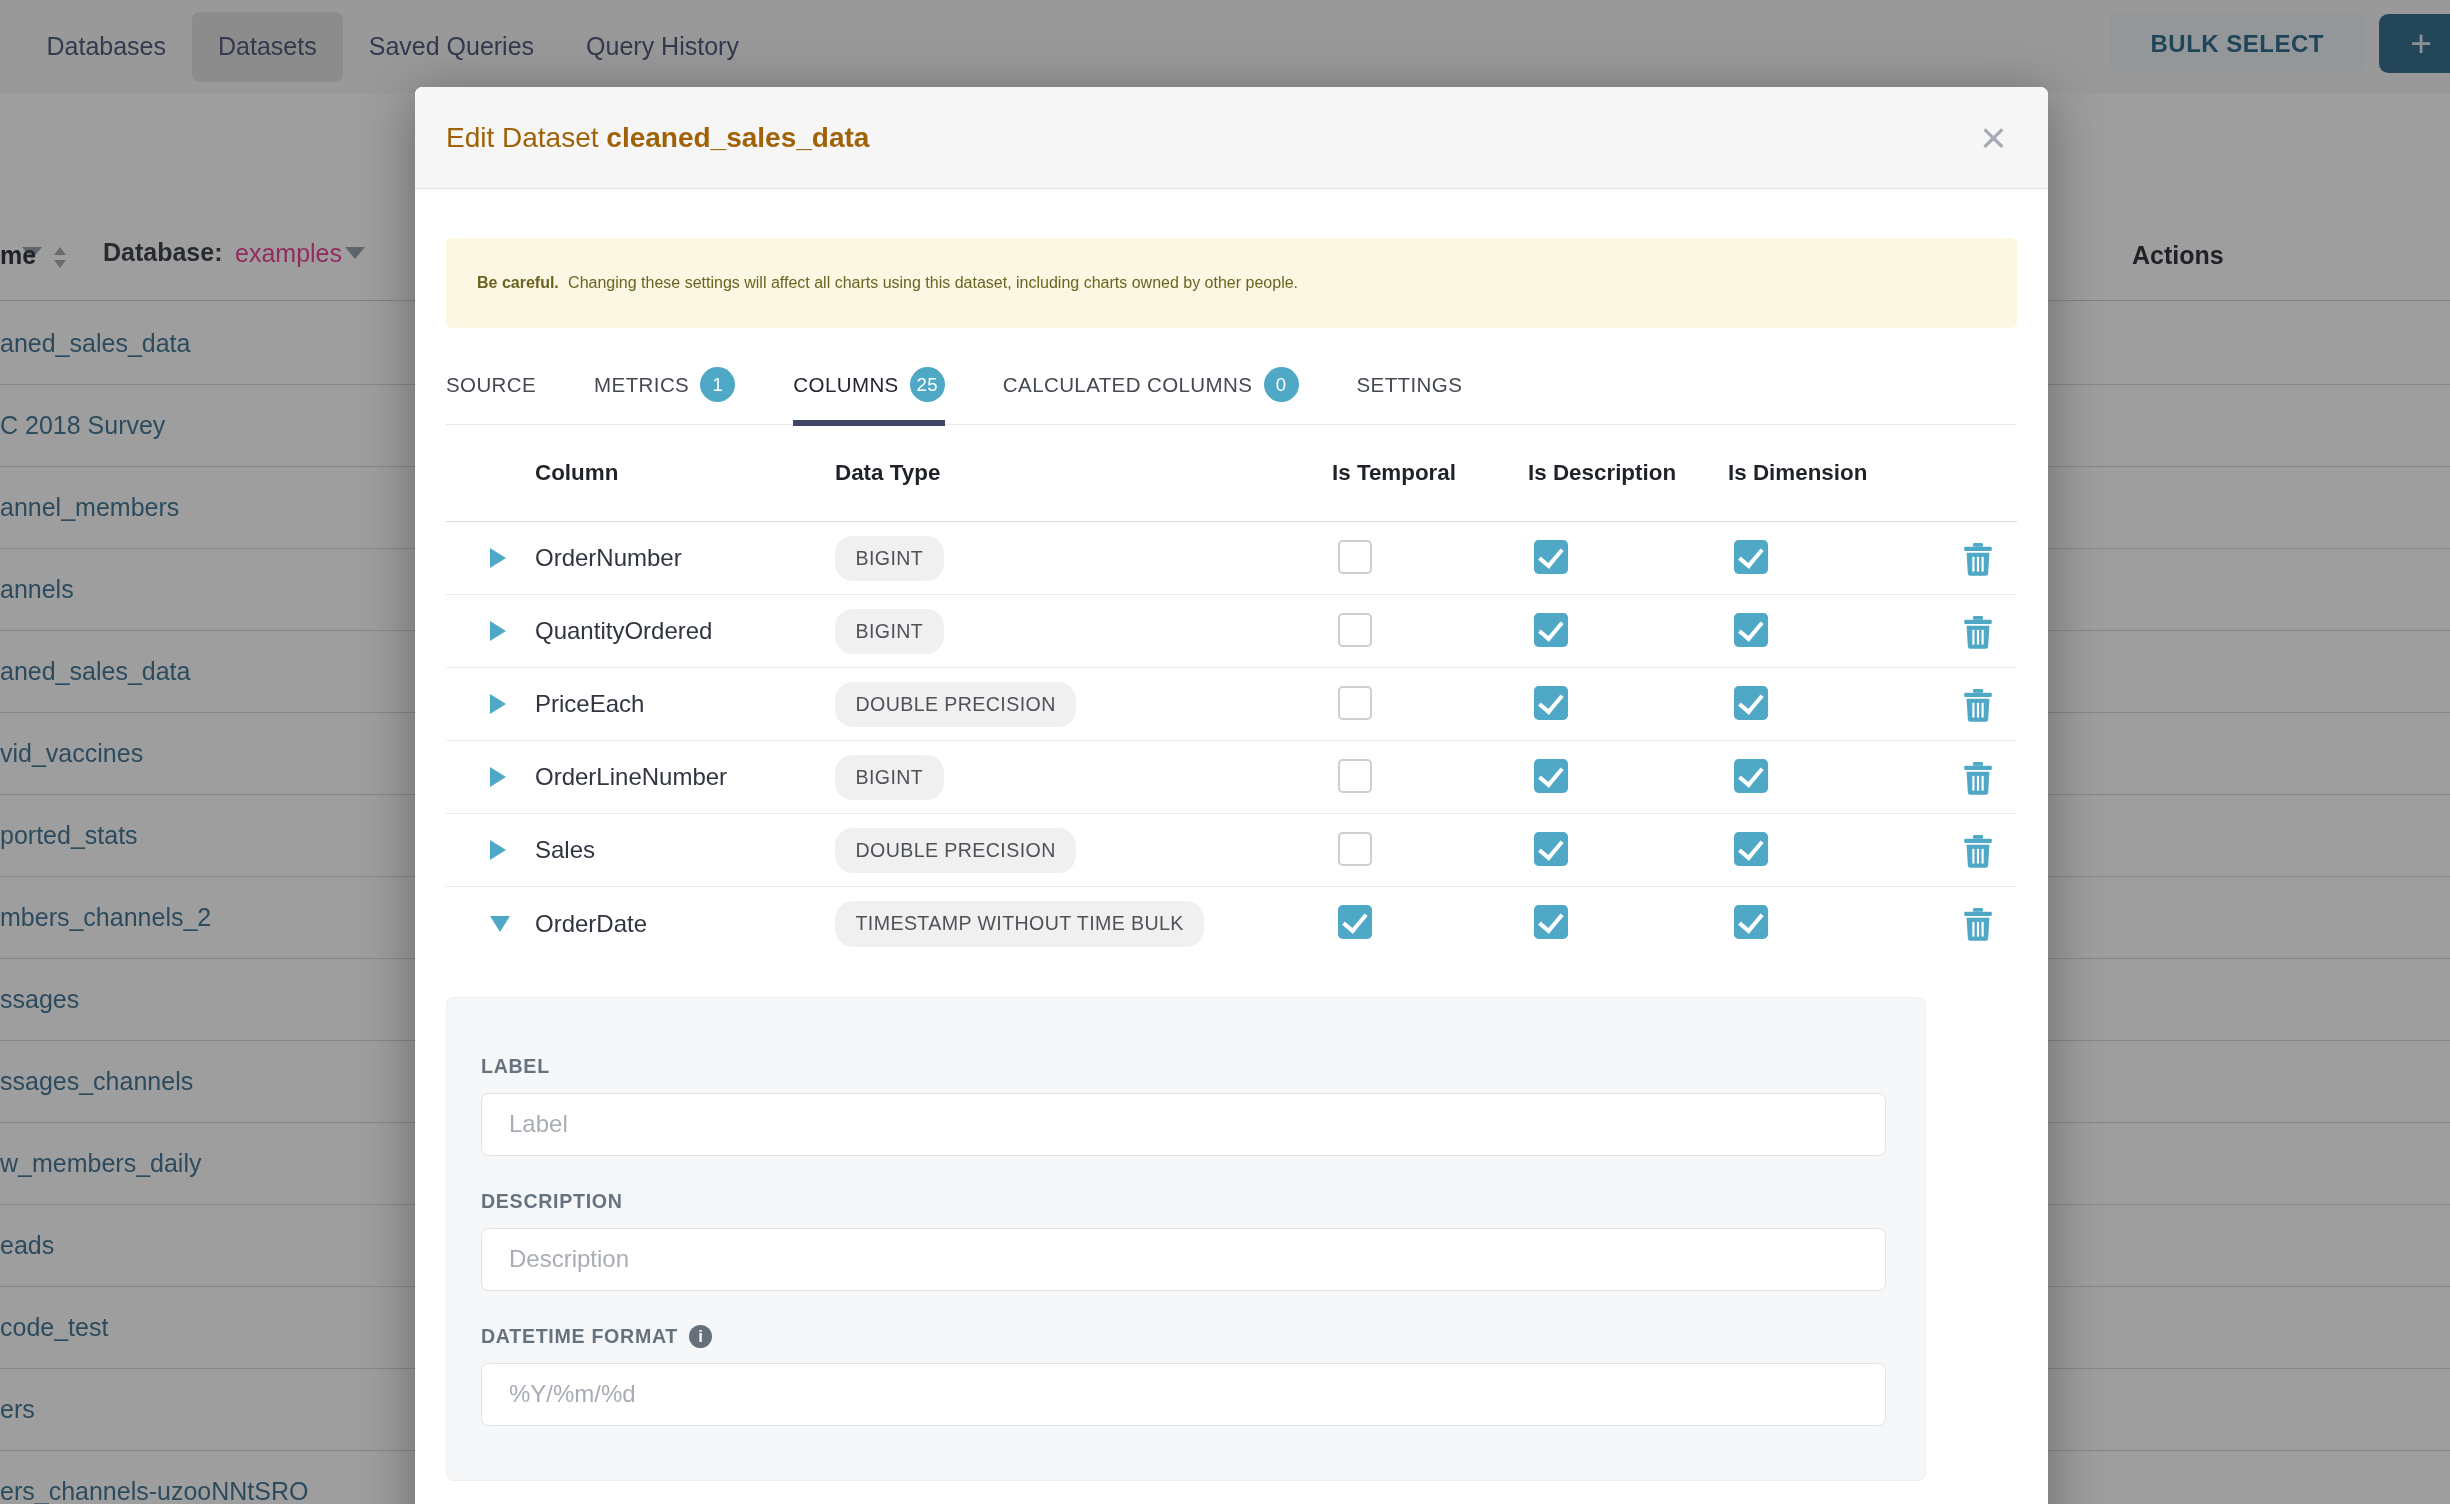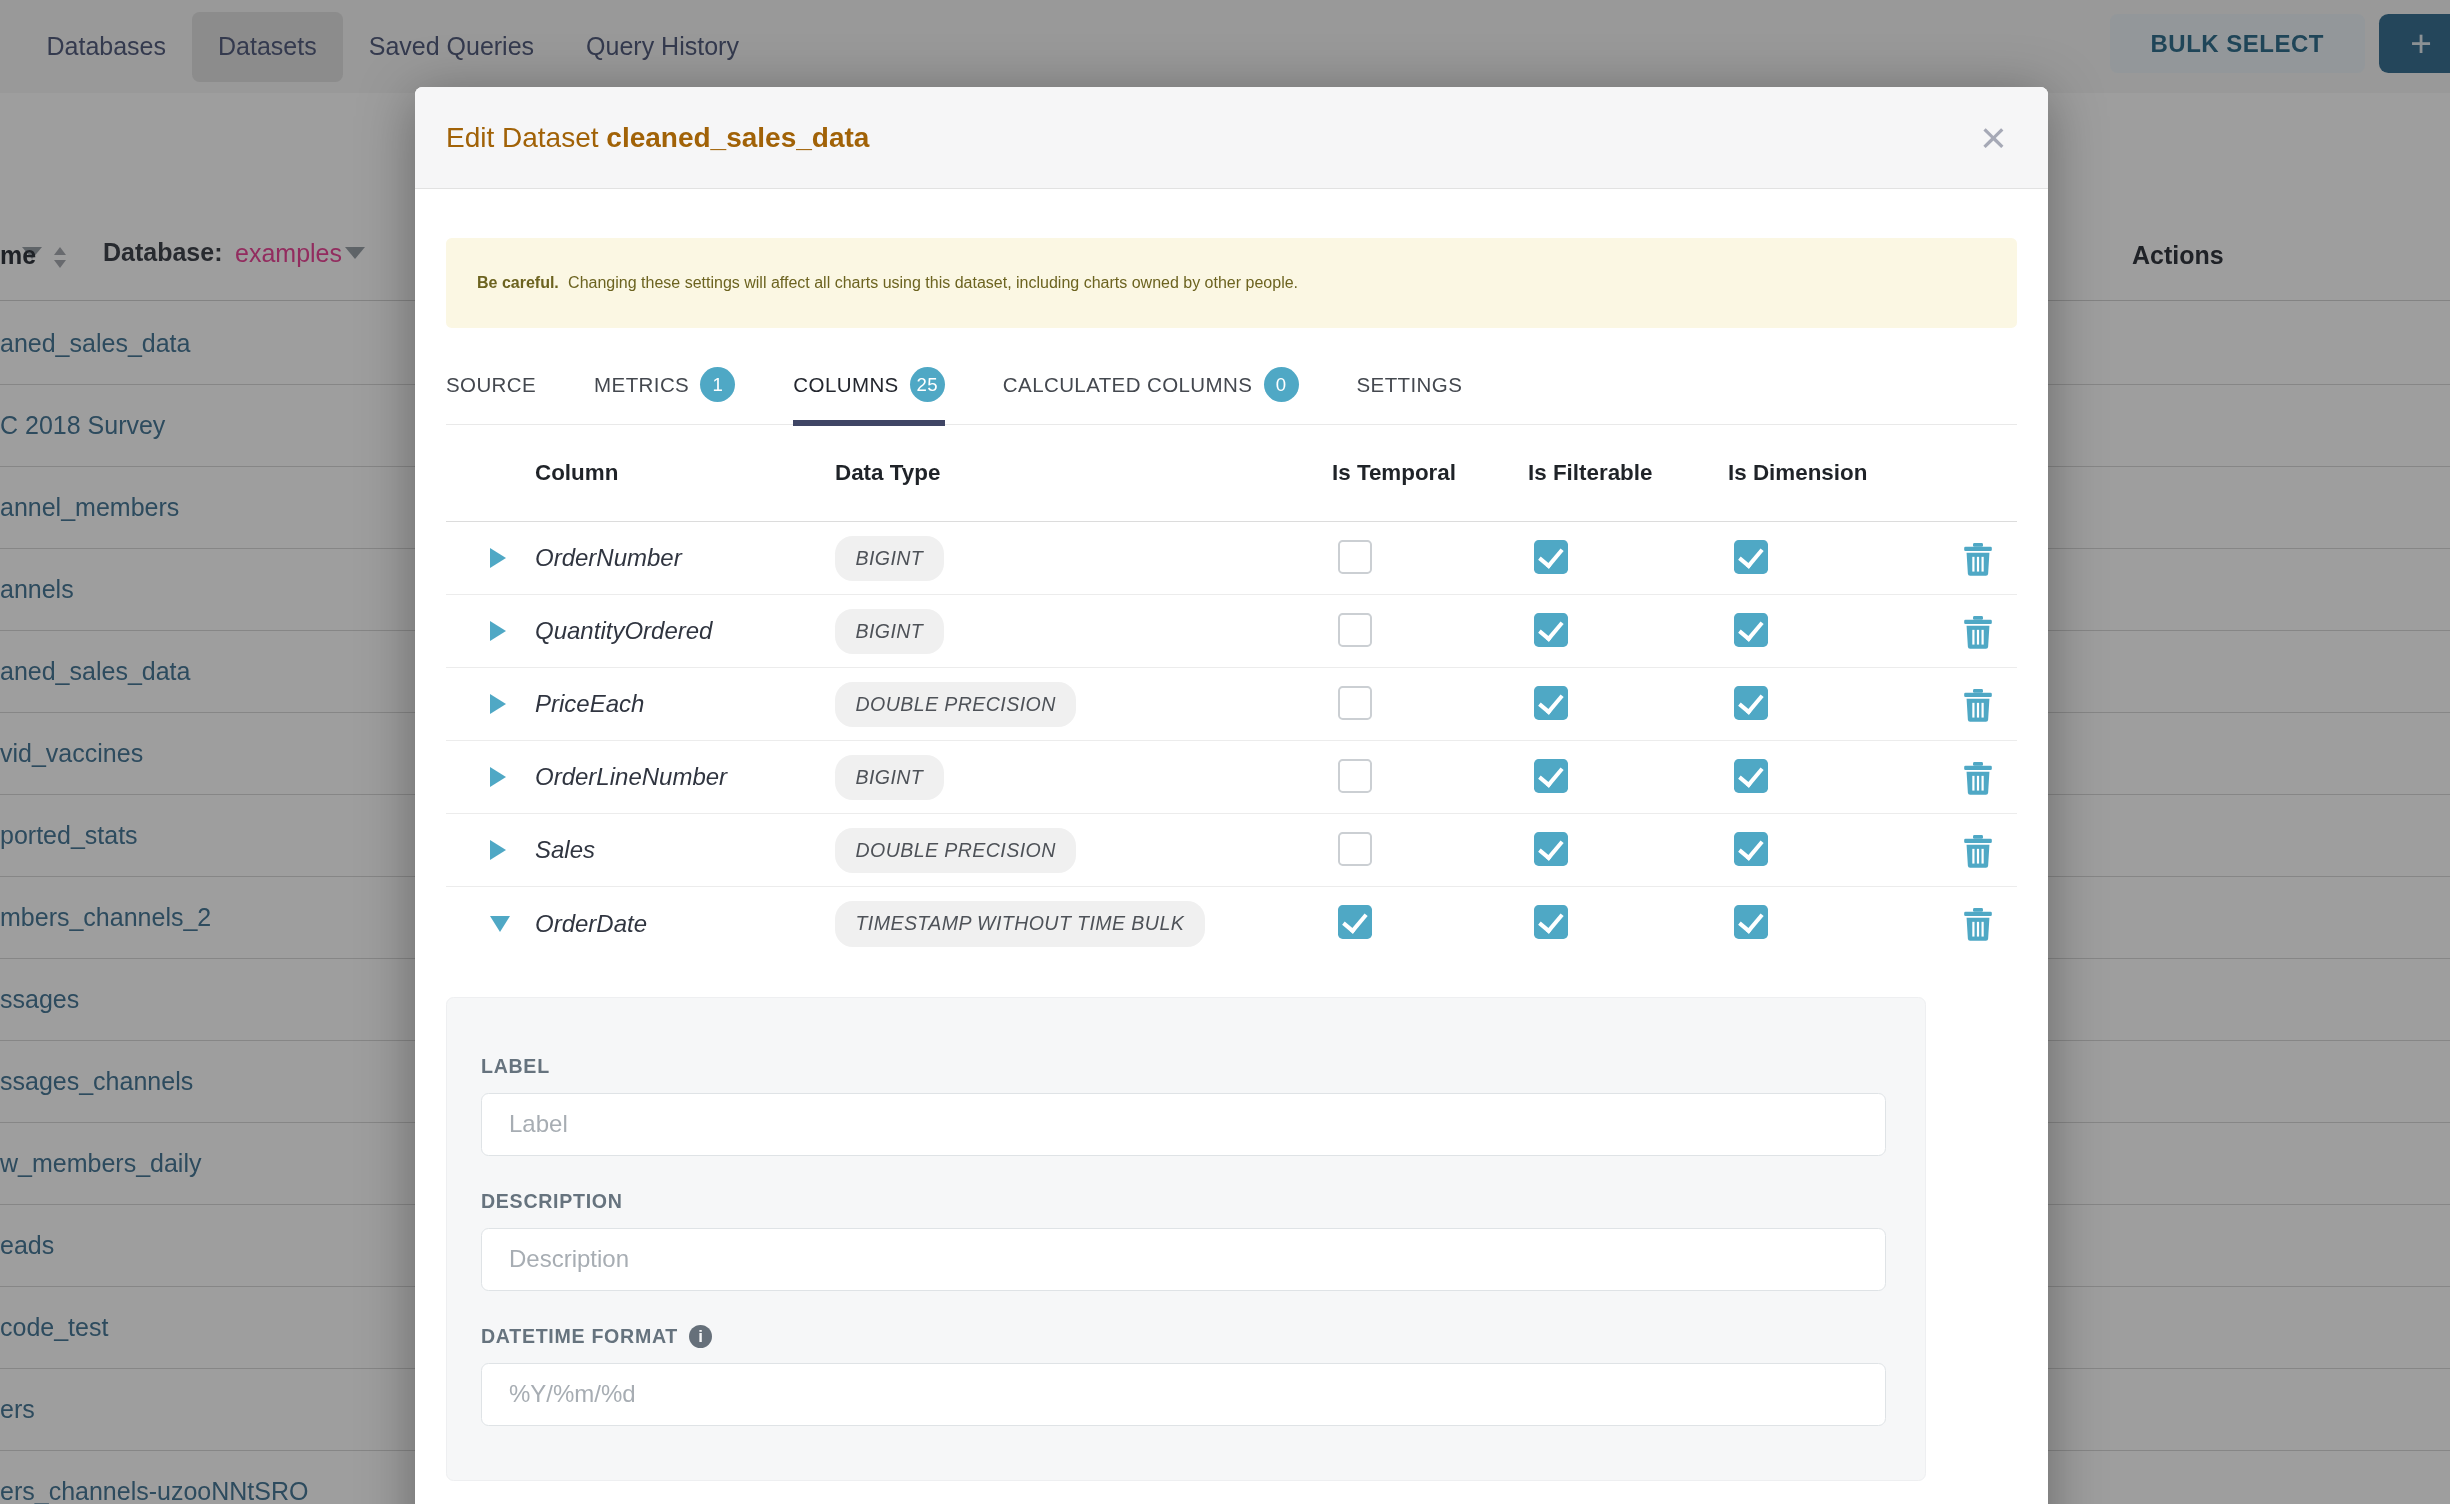--- a/index.html
+++ b/index.html
@@ -44,21 +44,21 @@
   .warning b{margin-right:9.3px;}
 
   .tabs{margin-top:24px;display:flex;gap:58px;border-bottom:1.9px solid #E9E9E9;}
   .tab{position:relative;display:flex;align-items:center;gap:11.2px;padding:15px 0 22.4px;font-size:20.5px;color:#44484F;letter-spacing:0.4px;cursor:pointer;white-space:nowrap;}
   .tab.active{color:#23262E;}
   .tab.active::after{content:'';position:absolute;left:0;right:0;bottom:-1.9px;height:6.5px;background:#3F4565;}
   .tab-badge{display:inline-flex;align-items:center;justify-content:center;min-width:35px;height:35px;border-radius:17.7px;background:#4FA8C5;color:#fff;font-size:18.6px;}
 
   .grid{display:grid;grid-template-columns:89px 300px 497px 196px 200px 211px 1fr;align-items:center;}
   .thead-row{height:97px;border-bottom:1.9px solid #DCDCDC;font-size:22.4px;font-weight:bold;color:#1F2328;}
-  .crow{height:73px;border-bottom:1.9px solid #ECECEC;font-style:italic;}
+  .crow{height:73px;border-bottom:1.9px solid #ECECEC;}
   .crow:last-child{border-bottom:none;}
   .caret-cell{padding-left:44px;display:flex;}
   .row-caret{width:0;height:0;border-top:10.3px solid transparent;border-bottom:10.3px solid transparent;border-left:16px solid #4FA8C5;cursor:pointer;}
   .row-caret.expanded{border-left:10.3px solid transparent;border-right:10.3px solid transparent;border-top:16px solid #4FA8C5;border-bottom:none;}
   .cell-name{font-size:24px;color:#303540;}
   .type-pill{display:inline-block;background:#F0F0F0;color:#4E5258;font-size:19.6px;letter-spacing:0.4px;padding:11.2px 20.5px;border-radius:17.7px;white-space:nowrap;}
   .checkbox{display:inline-block;width:34px;height:34px;border-radius:4.7px;border:2.8px solid #CBCFD3;background:#fff;position:relative;cursor:pointer;margin-left:5.6px;}
   .checkbox.checked{border:none;background:#4FA8C5;}
   .checkbox.checked::after{content:'';position:absolute;left:10.3px;top:3.7px;width:10.3px;height:18.6px;border-right:4.7px solid #fff;border-bottom:4.7px solid #fff;transform:rotate(40deg);}
   .trash-cell{display:flex;justify-content:center;}
@@ -189,21 +189,21 @@
             <span class="tab-label">SETTINGS</span>
 
           </div>
         </div>
 
       <div class="grid thead-row">
         <span></span>
         <span>Column</span>
         <span>Data Type</span>
         <span>Is Temporal</span>
-        <span>Is Filterable</span>
+        <span>Is Description</span>
         <span>Is Dimension</span>
         <span></span>
       </div>
 
       <div>
 
       <div class="grid crow">
             <span class="caret-cell">
               <span class="row-caret"></span>
             </span>

